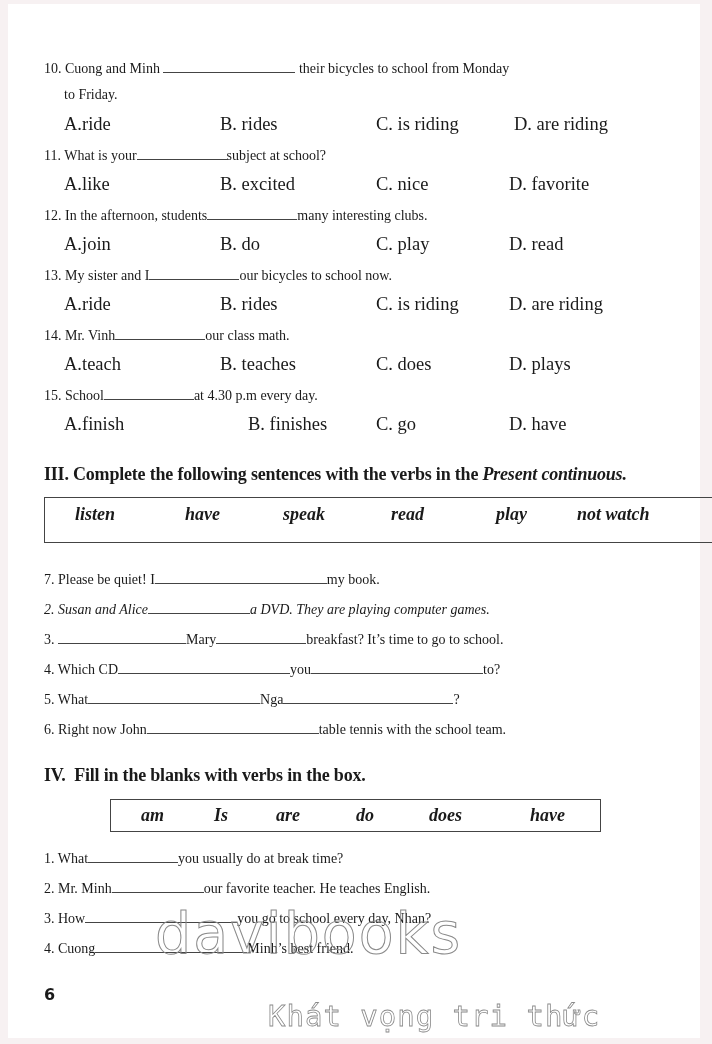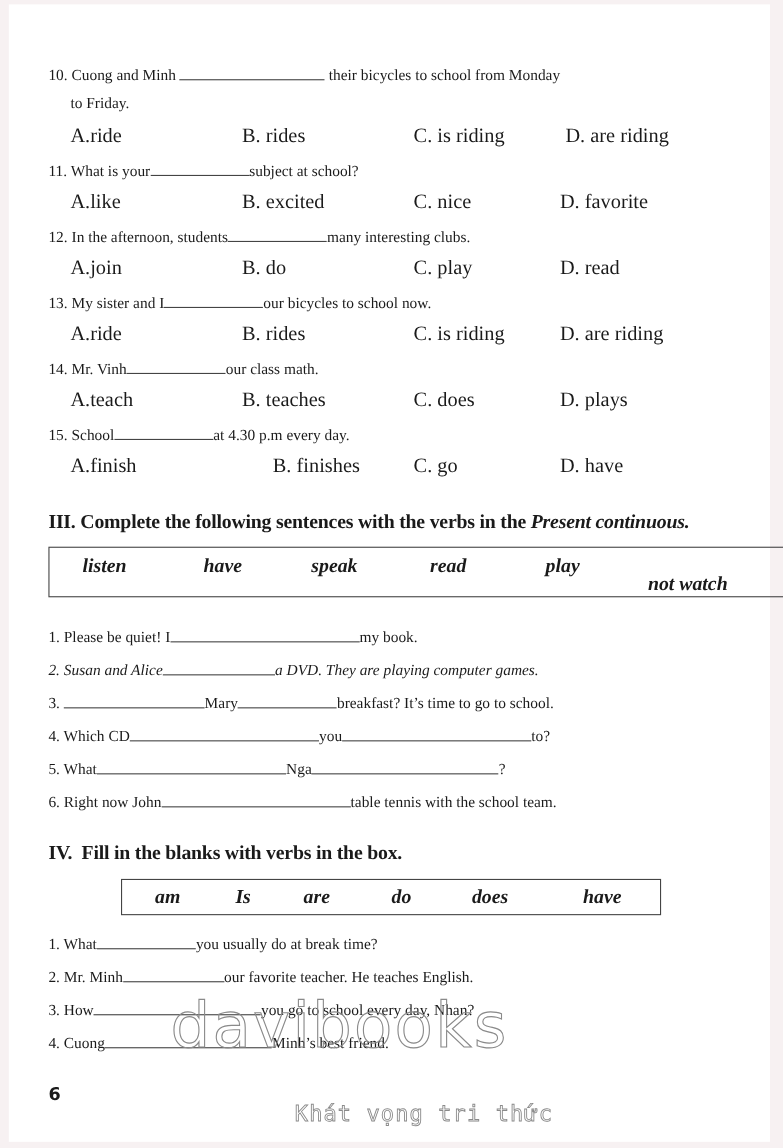--- a/index.html
+++ b/index.html
@@ -35,21 +35,21 @@
     position: absolute; left: 44px; top: 985px;
     font-family: "DejaVu Sans", sans-serif; font-weight: bold; font-size: 16px;
   }
   .wm1 {
     position: absolute; left: 155px; top: 905px;
     font-family: "DejaVu Sans", sans-serif; font-size: 57px; letter-spacing: 2px;
     color: transparent; -webkit-text-stroke: 1px #8a8a8a; line-height: 1;
   }
   .wm2 {
     position: absolute; left: 268px; top: 1002px;
-    font-family: "DejaVu Sans Mono", monospace; font-size: 20px; letter-spacing: 1px;
+    font-family: "DejaVu Sans Mono", monospace; font-size: 29px; letter-spacing: 1px;
     color: transparent; -webkit-text-stroke: 0.8px #8a8a8a; line-height: 1;
   }
 </style>
 </head>
 <body>
 
 <div class="page"></div>
 
 <div class="line" style="left:44px;top:56px;">
   <span>10.</span>
@@ -109,25 +109,25 @@
 <div class="heading" style="left:44px;top:463px;">
   <span>III. Complete the following sentences with the verbs in the </span><i>Present continuous.</i>
 </div>
 
 <div class="wordbox" style="left:44px;top:497px;width:712px;height:46px;">
   <span class="word" style="left:30px;top:6px;">listen</span>
   <span class="word" style="left:140px;top:6px;">have</span>
   <span class="word" style="left:238px;top:6px;">speak</span>
   <span class="word" style="left:346px;top:6px;">read</span>
   <span class="word" style="left:451px;top:6px;">play</span>
-  <span class="word" style="left:544px;top:6px;margin-top:16px;">not watch</span>
+  <span class="word" style="left:532px;top:6px;">not watch</span>
 </div>
 
 <div class="line" style="left:44px;top:567px;">
-  <span>1. Please be quiet! I</span><span class="blank" style="width:172px;"></span><span>my book.</span>
+  <span>7. Please be quiet! I</span><span class="blank" style="width:172px;"></span><span>my book.</span>
 </div>
 <div class="line" style="left:44px;top:597px;font-style:italic;">
   <span>2. Susan and Alice</span><span class="blank" style="width:102px;"></span><span>a DVD. They are playing computer games.</span>
 </div>
 <div class="line" style="left:44px;top:627px;">
   <span>3. </span><span class="blank" style="width:128px;"></span><span>Mary</span><span class="blank" style="width:90px;"></span><span>breakfast? It’s time to go to school.</span>
 </div>
 <div class="line" style="left:44px;top:657px;">
   <span>4. Which CD</span><span class="blank" style="width:172px;"></span><span>you</span><span class="blank" style="width:172px;"></span><span>to?</span>
 </div>

